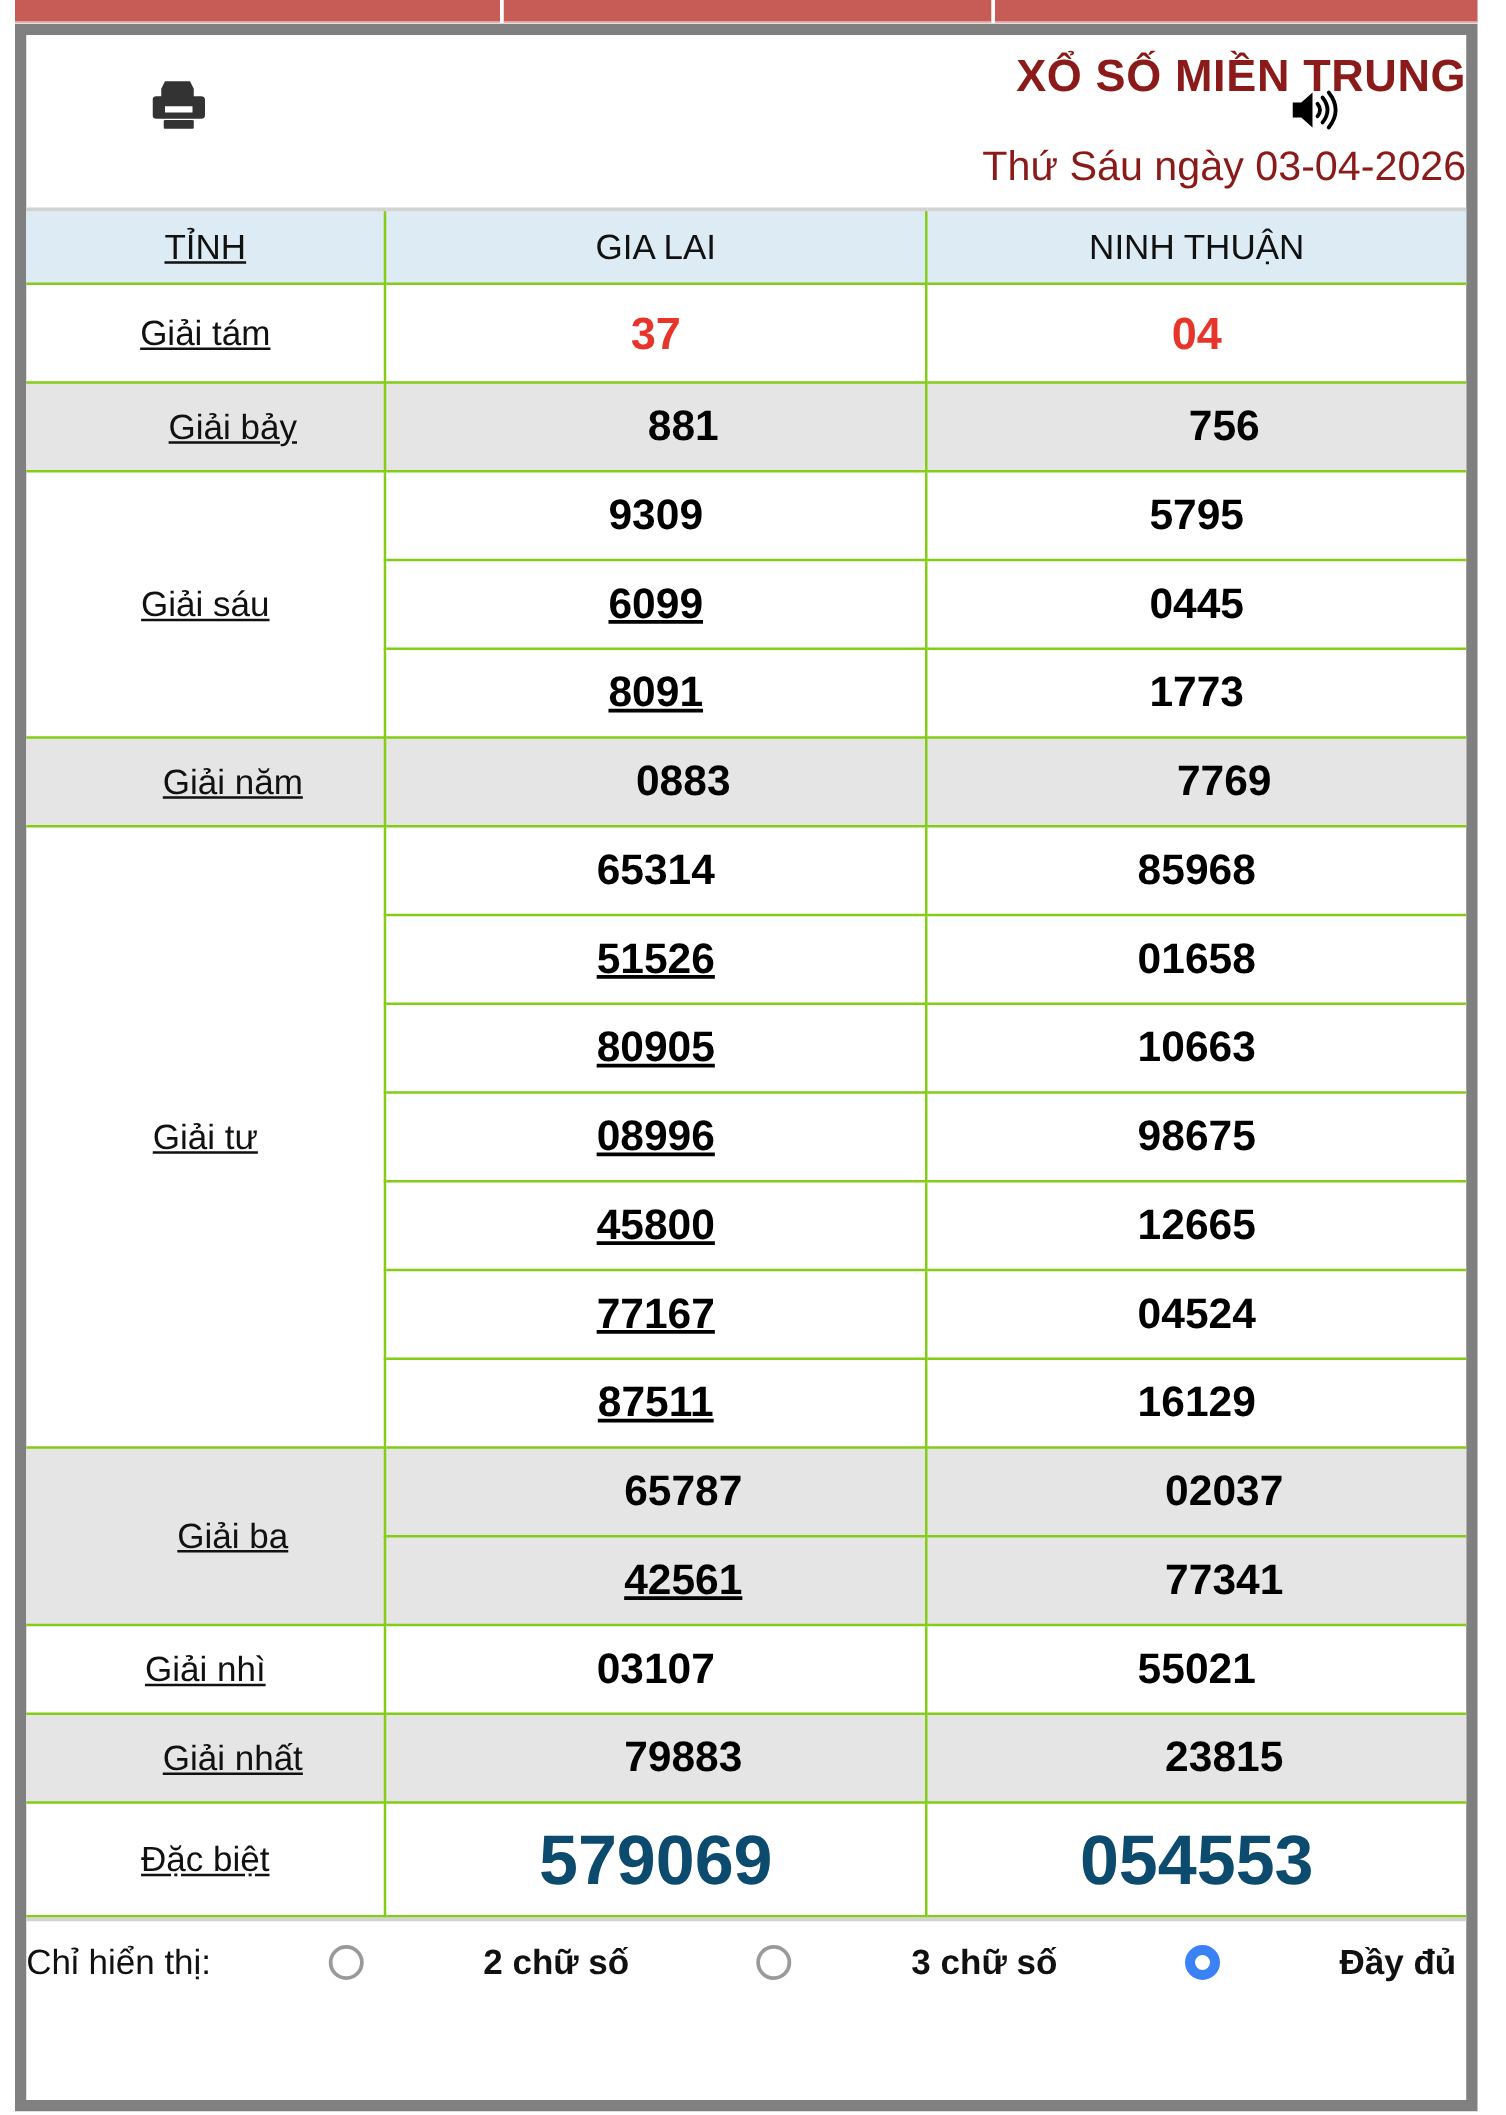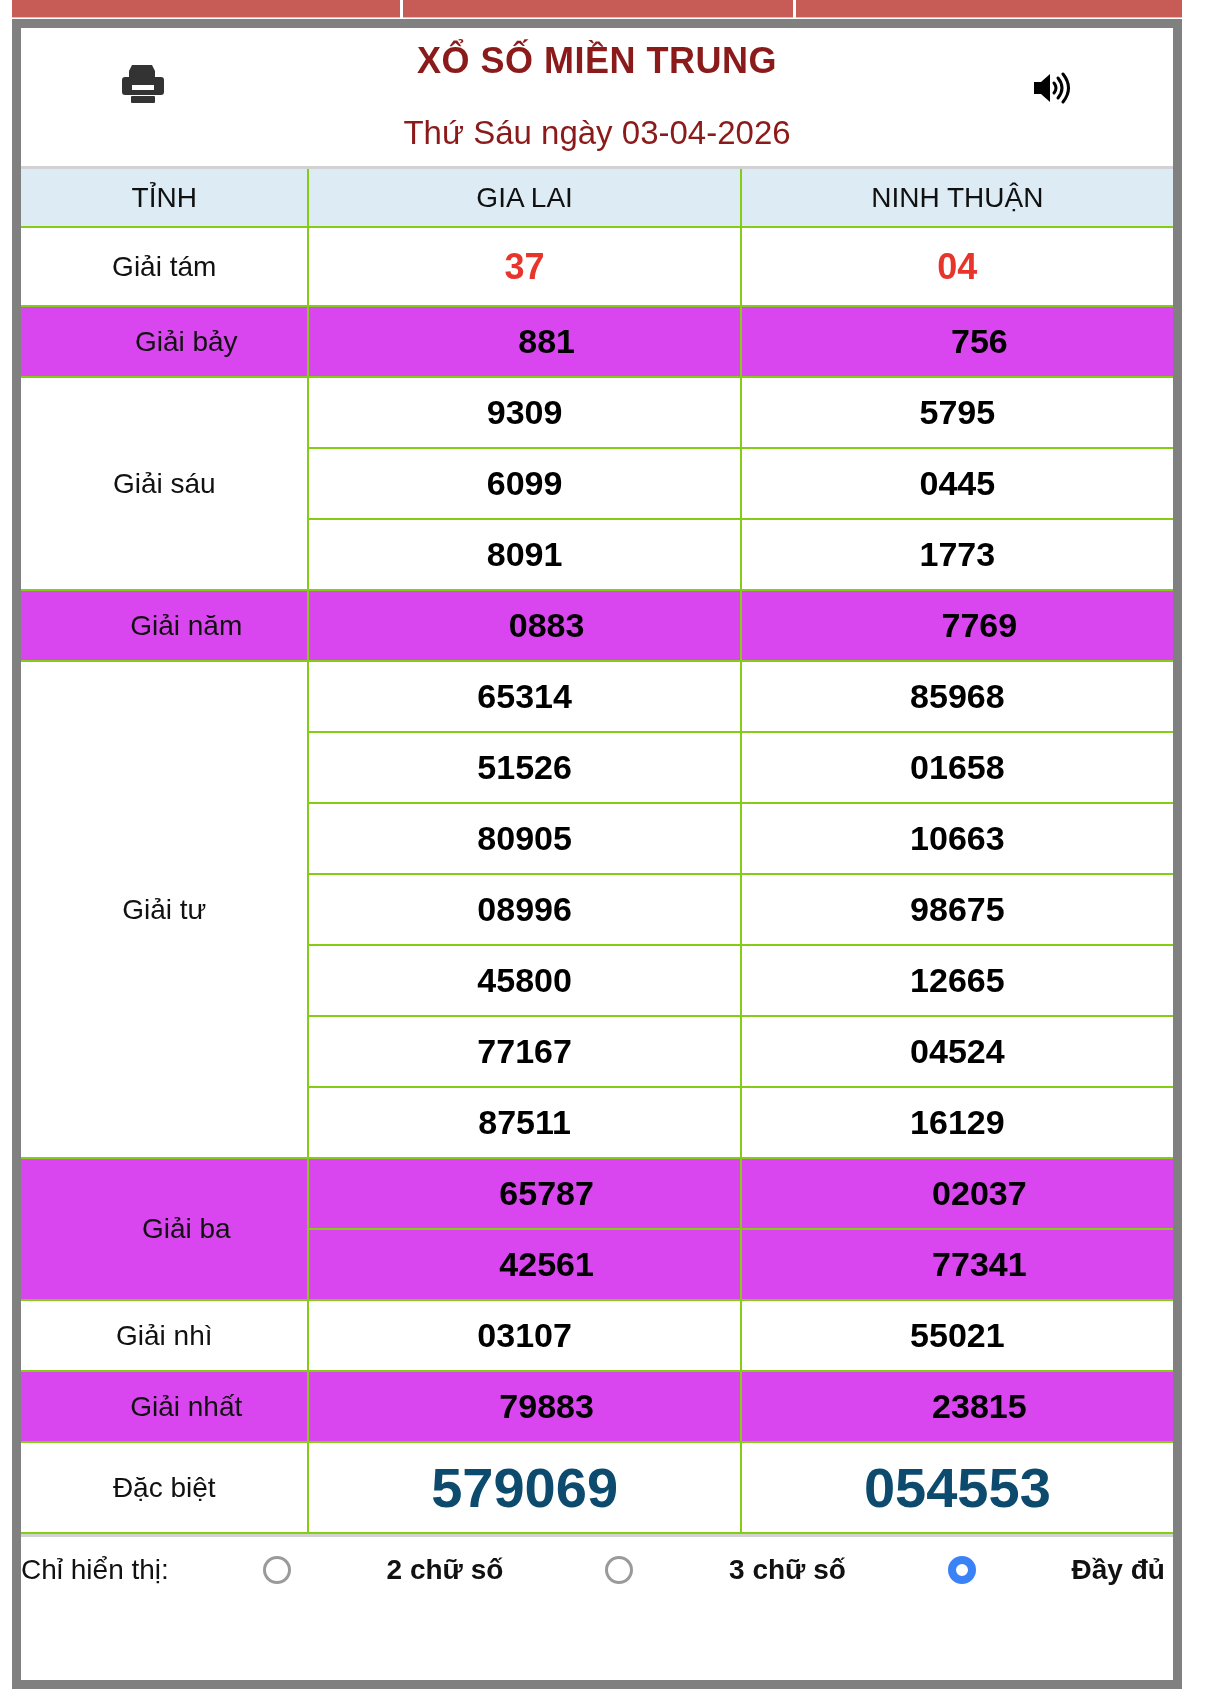--- a/index.html
+++ b/index.html
@@ -3,38 +3,38 @@
 <meta charset="utf-8">
 <style>
   html, body { margin: 0; padding: 0; background: #ffffff; }
   body { width: 1205px; height: 1692px; position: relative; overflow: hidden; font-family: "Liberation Sans", "DejaVu Sans", sans-serif; }
   .tabs { position: absolute; left: 12px; top: 0; width: 1170px; height: 17px; display: flex; gap: 3px; }
   .tab { background: #c75b55; height: 17px; border-bottom: 1px solid #e9b8b5; }
   .tab.t1 { width: 388px; }
   .tab.t2 { width: 390px; }
   .tab.t3 { flex: 1; }
   .frame { position: absolute; left: 12px; top: 19px; width: 1152px; height: 1652px; border: 9px solid #808080; border-top-width: 9px; background: #fff; }
-  .header { position: relative; height: 138px; text-align: center; }
+  .header { position: relative; height: 138px; text-align: right; }
   .title { position: absolute; left: 0; right: 0; top: 12px; font-weight: bold; font-size: 36px; color: #8b1a1a; letter-spacing: 0.5px; }
   .date { position: absolute; left: 0; right: 0; top: 86px; font-size: 33px; color: #8b1a1a; }
   .printer { position: absolute; left: 101px; top: 35px; width: 42px; height: 42px; cursor: pointer; }
   .speaker { position: absolute; left: 1013px; top: 44px; width: 38px; height: 32px; cursor: pointer; }
   table { border-collapse: collapse; width: 1152px; table-layout: fixed; }
   td, th { border: 2px solid #84cc16; text-align: center; padding: 0; }
   th { background: #dcebf4; font-weight: normal; font-size: 28px; color: #111; height: 57px; }
   .col-label { width: 286px; }
   .col-a { width: 430px; }
   .col-b { width: 430px; }
   td.label { font-size: 28px; color: #111; }
   td.num { font-size: 34px; font-weight: bold; color: #000; height: 69px; }
   tr.r8 td.num { height: 77px; color: #e8352b; font-size: 36px; }
-  tr.gray td { background: #d946ef; padding-left: 44px; }
+  tr.gray td { background: #e5e5e5; padding-left: 44px; }
   tr.special td.num { height: 89px; color: #0c4a6e; font-size: 56px; }
   table tr:first-child th { border-top: 3px solid #d2d2d2; }
-  table td:first-child, table th:first-child { border-left: none; }
+  table td:first-child, table th:first-child { border-left: none; text-decoration: underline; }
   table td:last-child, table th:last-child { border-right: none; }
   .footer { height: 66px; display: flex; align-items: center; justify-content: space-between; font-size: 28px; color: #111; border-top: 3px solid #d2d2d2; }
   .radio { display: inline-block; width: 28px; height: 28px; border: 3px solid #9a9a9a; border-radius: 50%; box-sizing: border-box; vertical-align: middle; margin: 0 4px 0 2px; cursor: pointer; }
   .radio.checked { border: 8px solid #3b82f6; background: #fff; }
   .opt { font-weight: bold; margin-right: 8px; cursor: pointer; }
   .lbl { margin-right: 0; }
 </style>
 </head>
 <body>
 

